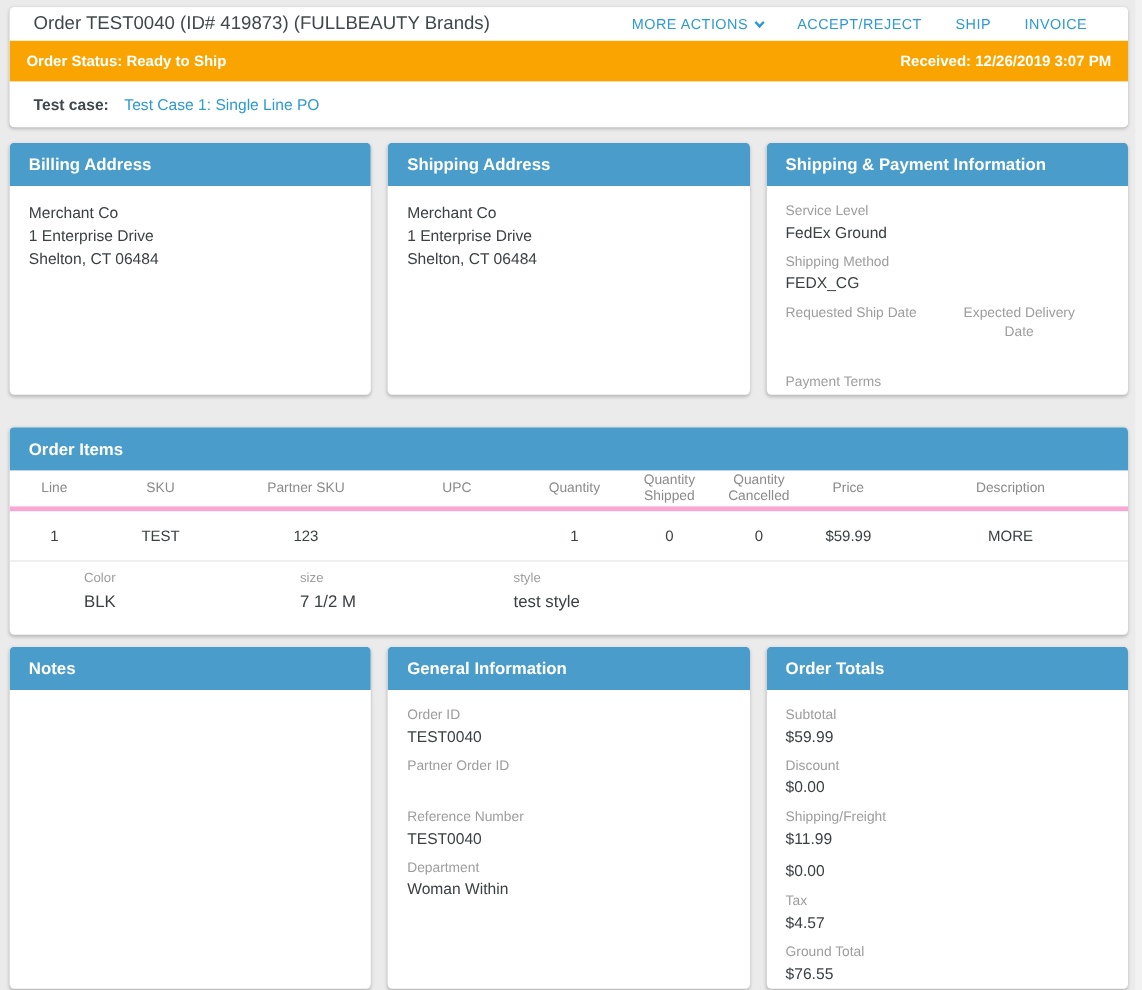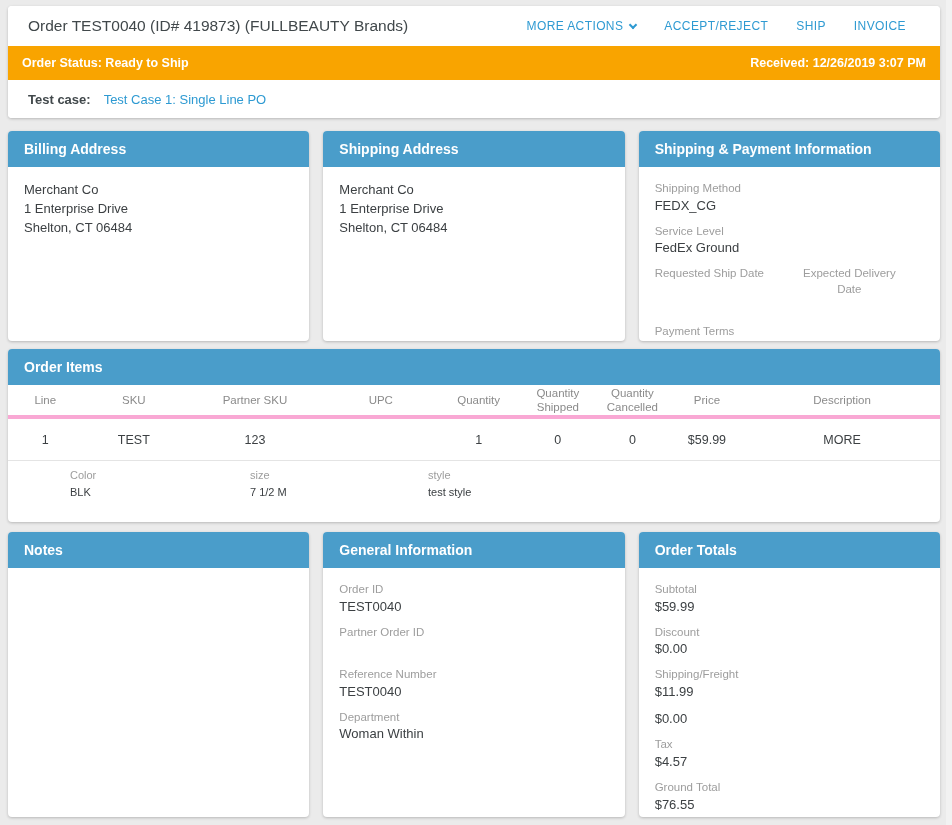--- a/index.html
+++ b/index.html
@@ -24,21 +24,21 @@
     font-size: 14px;
     height: 36px;
     display: flex;
     align-items: center;
     padding: 0 16px;
   }
   .card-body { padding: 14px 16px; }
 
   
   .top-header {
-    height: 40px;
+    height: 28px;
     display: flex;
     align-items: center;
     justify-content: space-between;
     padding: 0 20px;
     background: #fff;
   }
   .page-title { font-size: 15.5px; font-weight: 400; color: #41484b; }
   .actions { display: flex; align-items: center; gap: 28px; padding-right: 14px; }
   .action {
     color: #2e9ad2;
@@ -91,21 +91,21 @@
 
   .addr-line { font-size: 13px; line-height: 1.45; color: #3c4043; }
 
   .field { margin-bottom: 9px; }
   .field .label { font-size: 11.5px; color: #9d9d9d; line-height: 1.35; }
   .field .value { font-size: 13px; color: #3c4043; line-height: 1.4; min-height: 18px; }
   .sp-daterow { display: grid; grid-template-columns: 1fr 1fr; }
   .wrap-label { width: 120px; text-align: center; }
 
   
-  .items-card { margin-top: 8px; min-height: 173px; }
+  .items-card { margin-top: 27px; min-height: 173px; }
   .tgrid {
     display: grid;
     grid-template-columns: 8% 11% 15% 12% 9% 8% 8% 8% 21%;
     align-items: center;
   }
   .thead { height: 34px; border-bottom: 4px solid #f9a8d4; }
   .th {
     font-size: 11.5px;
     color: #8b8b8b;
     text-align: center;
@@ -113,21 +113,21 @@
     padding: 0 6px;
   }
   .trow { height: 42px; border-bottom: 1px solid #e4e4e4; }
   .td { font-size: 12.5px; color: #3c4043; text-align: center; padding: 0 4px; }
   .attr-row {
     display: grid;
     grid-template-columns: 180px 178px 1fr;
     padding: 6px 0 8px 62px;
   }
   .attr-label { font-size: 11px; color: #9d9d9d; line-height: 1.5; }
-  .attr-value { font-size: 11px; color: #3c4043; line-height: 1.5; }
+  .attr-value { font-size: 14px; color: #3c4043; line-height: 1.5; }
 
   .scroll-rail {
     position: fixed;
     top: 0; right: 0;
     width: 6px; height: 100%;
     background: #f2f2f2;
   }
 </style>
 </head>
 <body>
@@ -174,26 +174,26 @@
         <div class="addr-line">Merchant Co</div>
         <div class="addr-line">1 Enterprise Drive</div>
         <div class="addr-line">Shelton, CT 06484</div>
       </div>
     </section>
 
     <section class="card">
       <div class="card-header">Shipping &amp; Payment Information</div>
       <div class="card-body">
         <div class="field">
+          <div class="label">Service Level</div>
+          <div class="value">FedEx Ground</div>
+        </div>
+        <div class="field">
           <div class="label">Shipping Method</div>
           <div class="value">FEDX_CG</div>
-        </div>
-        <div class="field">
-          <div class="label">Service Level</div>
-          <div class="value">FedEx Ground</div>
         </div>
         <div class="sp-daterow">
           <div class="field">
             <div class="label">Requested Ship Date</div>
             <div class="value"></div>
           </div>
           <div class="field">
             <div class="label wrap-label">Expected Delivery Date</div>
             <div class="value"></div>
           </div>

